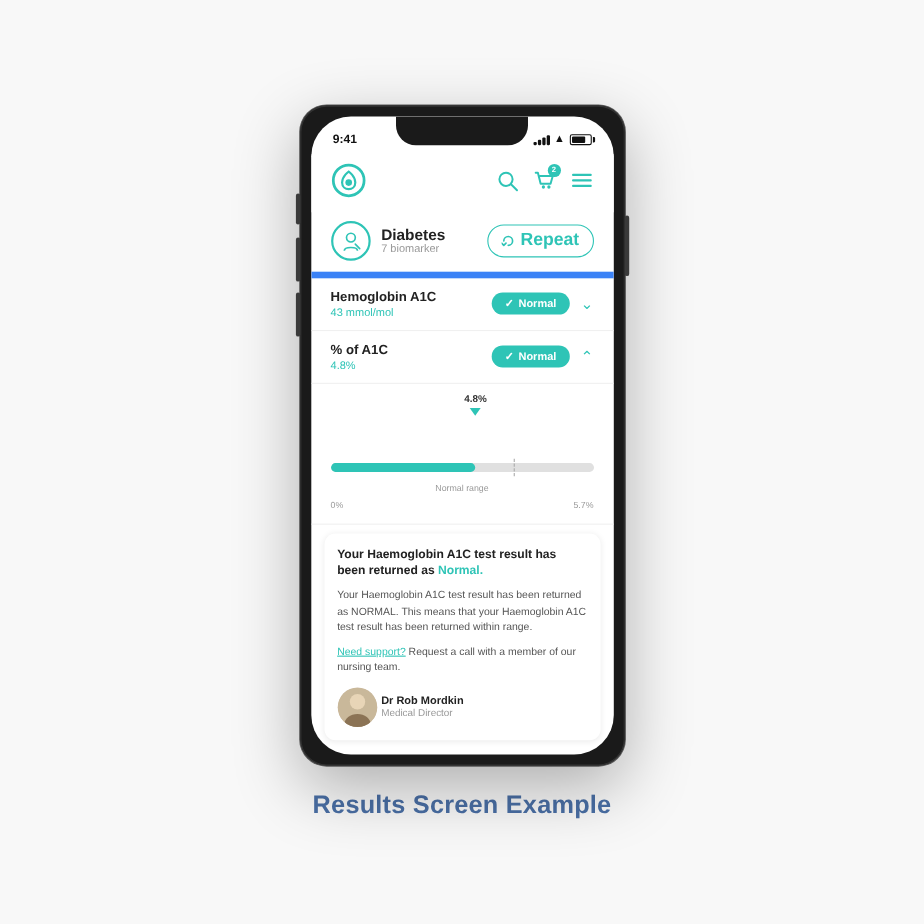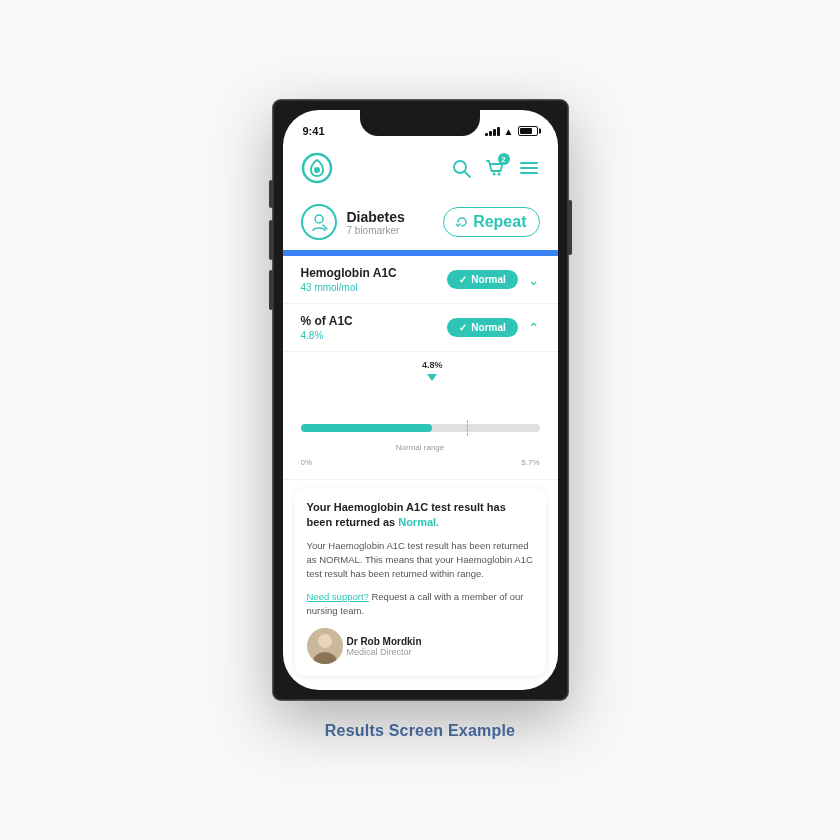--- a/index.html
+++ b/index.html
@@ -19,21 +19,21 @@
       flex-direction: column;
       align-items: center;
       justify-content: center;
     }
 
     
     .phone {
       width: 295px;
       height: 600px;
       background: #1a1a1a;
-      border-radius: 8px;
+      border-radius: 24px;
       padding: 10px;
       box-shadow: 0 0 0 1px #555, 0 20px 60px rgba(0,0,0,0.3), inset 0 0 0 1px #333;
       position: relative;
     }
 
     .phone-inner {
       width: 100%;
       height: 100%;
       background: #fff;
       border-radius: 36px;
@@ -337,21 +337,21 @@
       color: #222;
     }
     .doctor-title {
       font-size: 9px;
       color: #999;
     }
 
     
     .page-caption {
       margin-top: 22px;
-      font-size: 16px;
+      font-size: 23px;
       font-weight: 700;
       color: #4a6fa5;
       letter-spacing: 0.2px;
     }
 
     
     .phone-btn-right {
       position: absolute;
       right: -4px;
       top: 100px;

